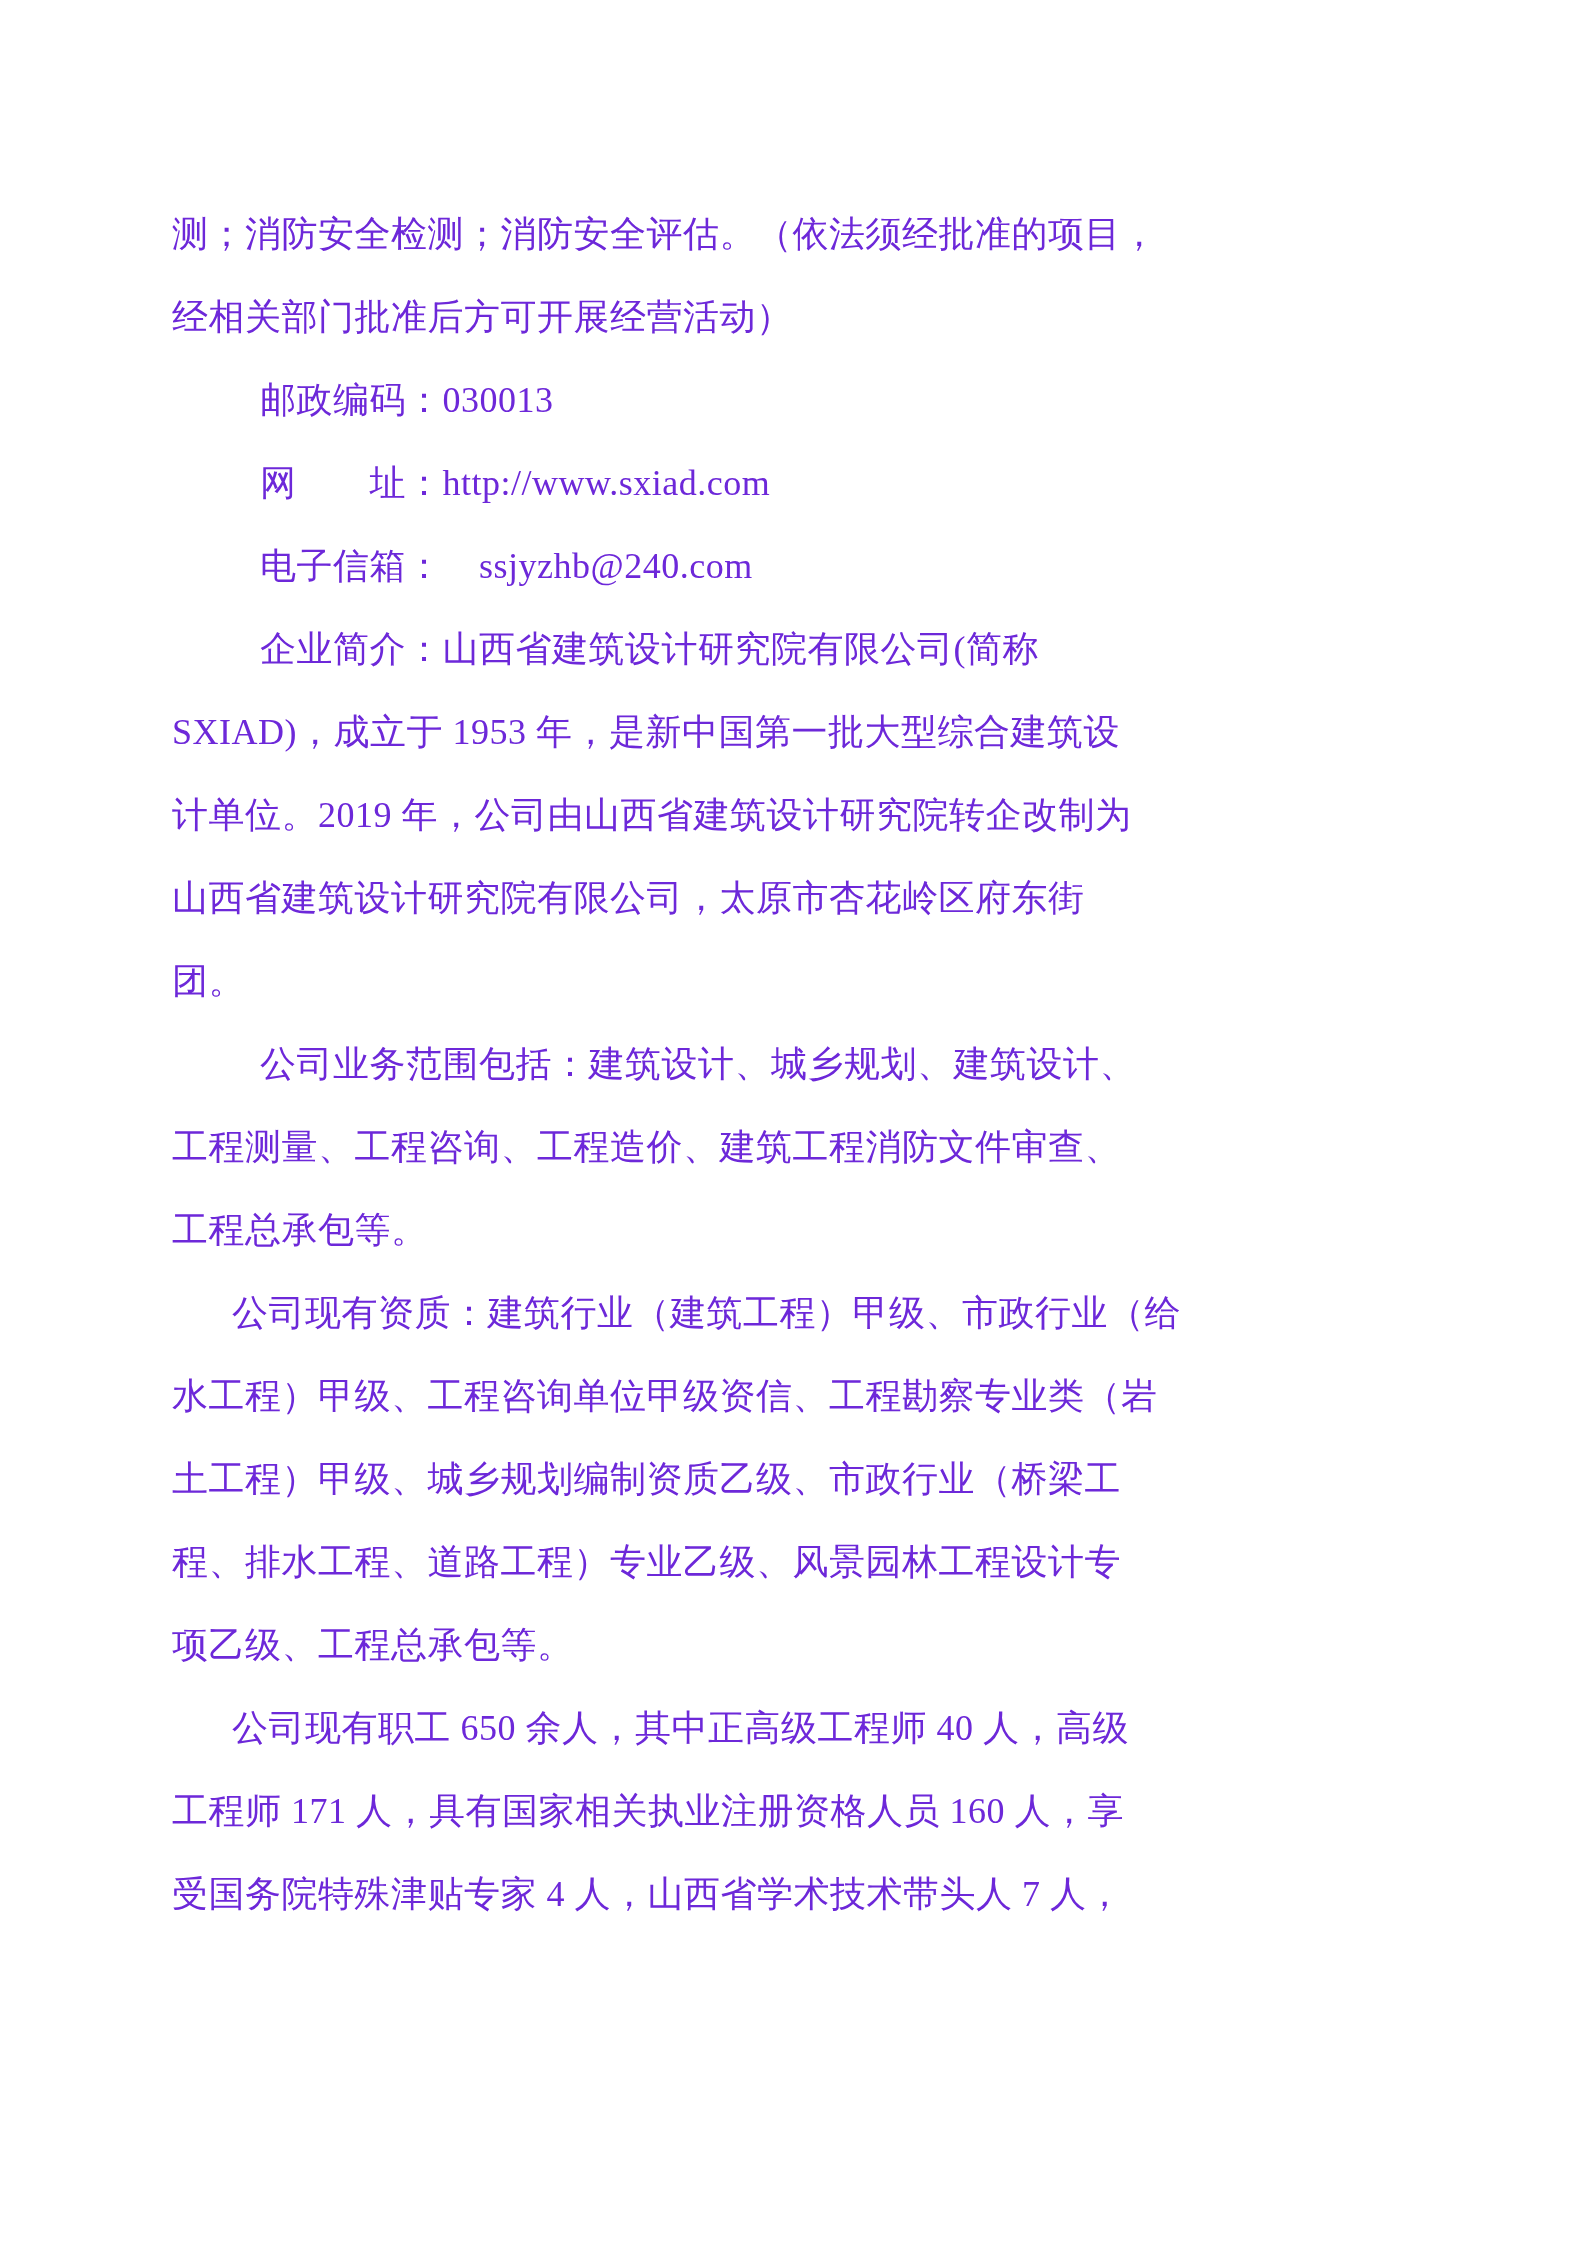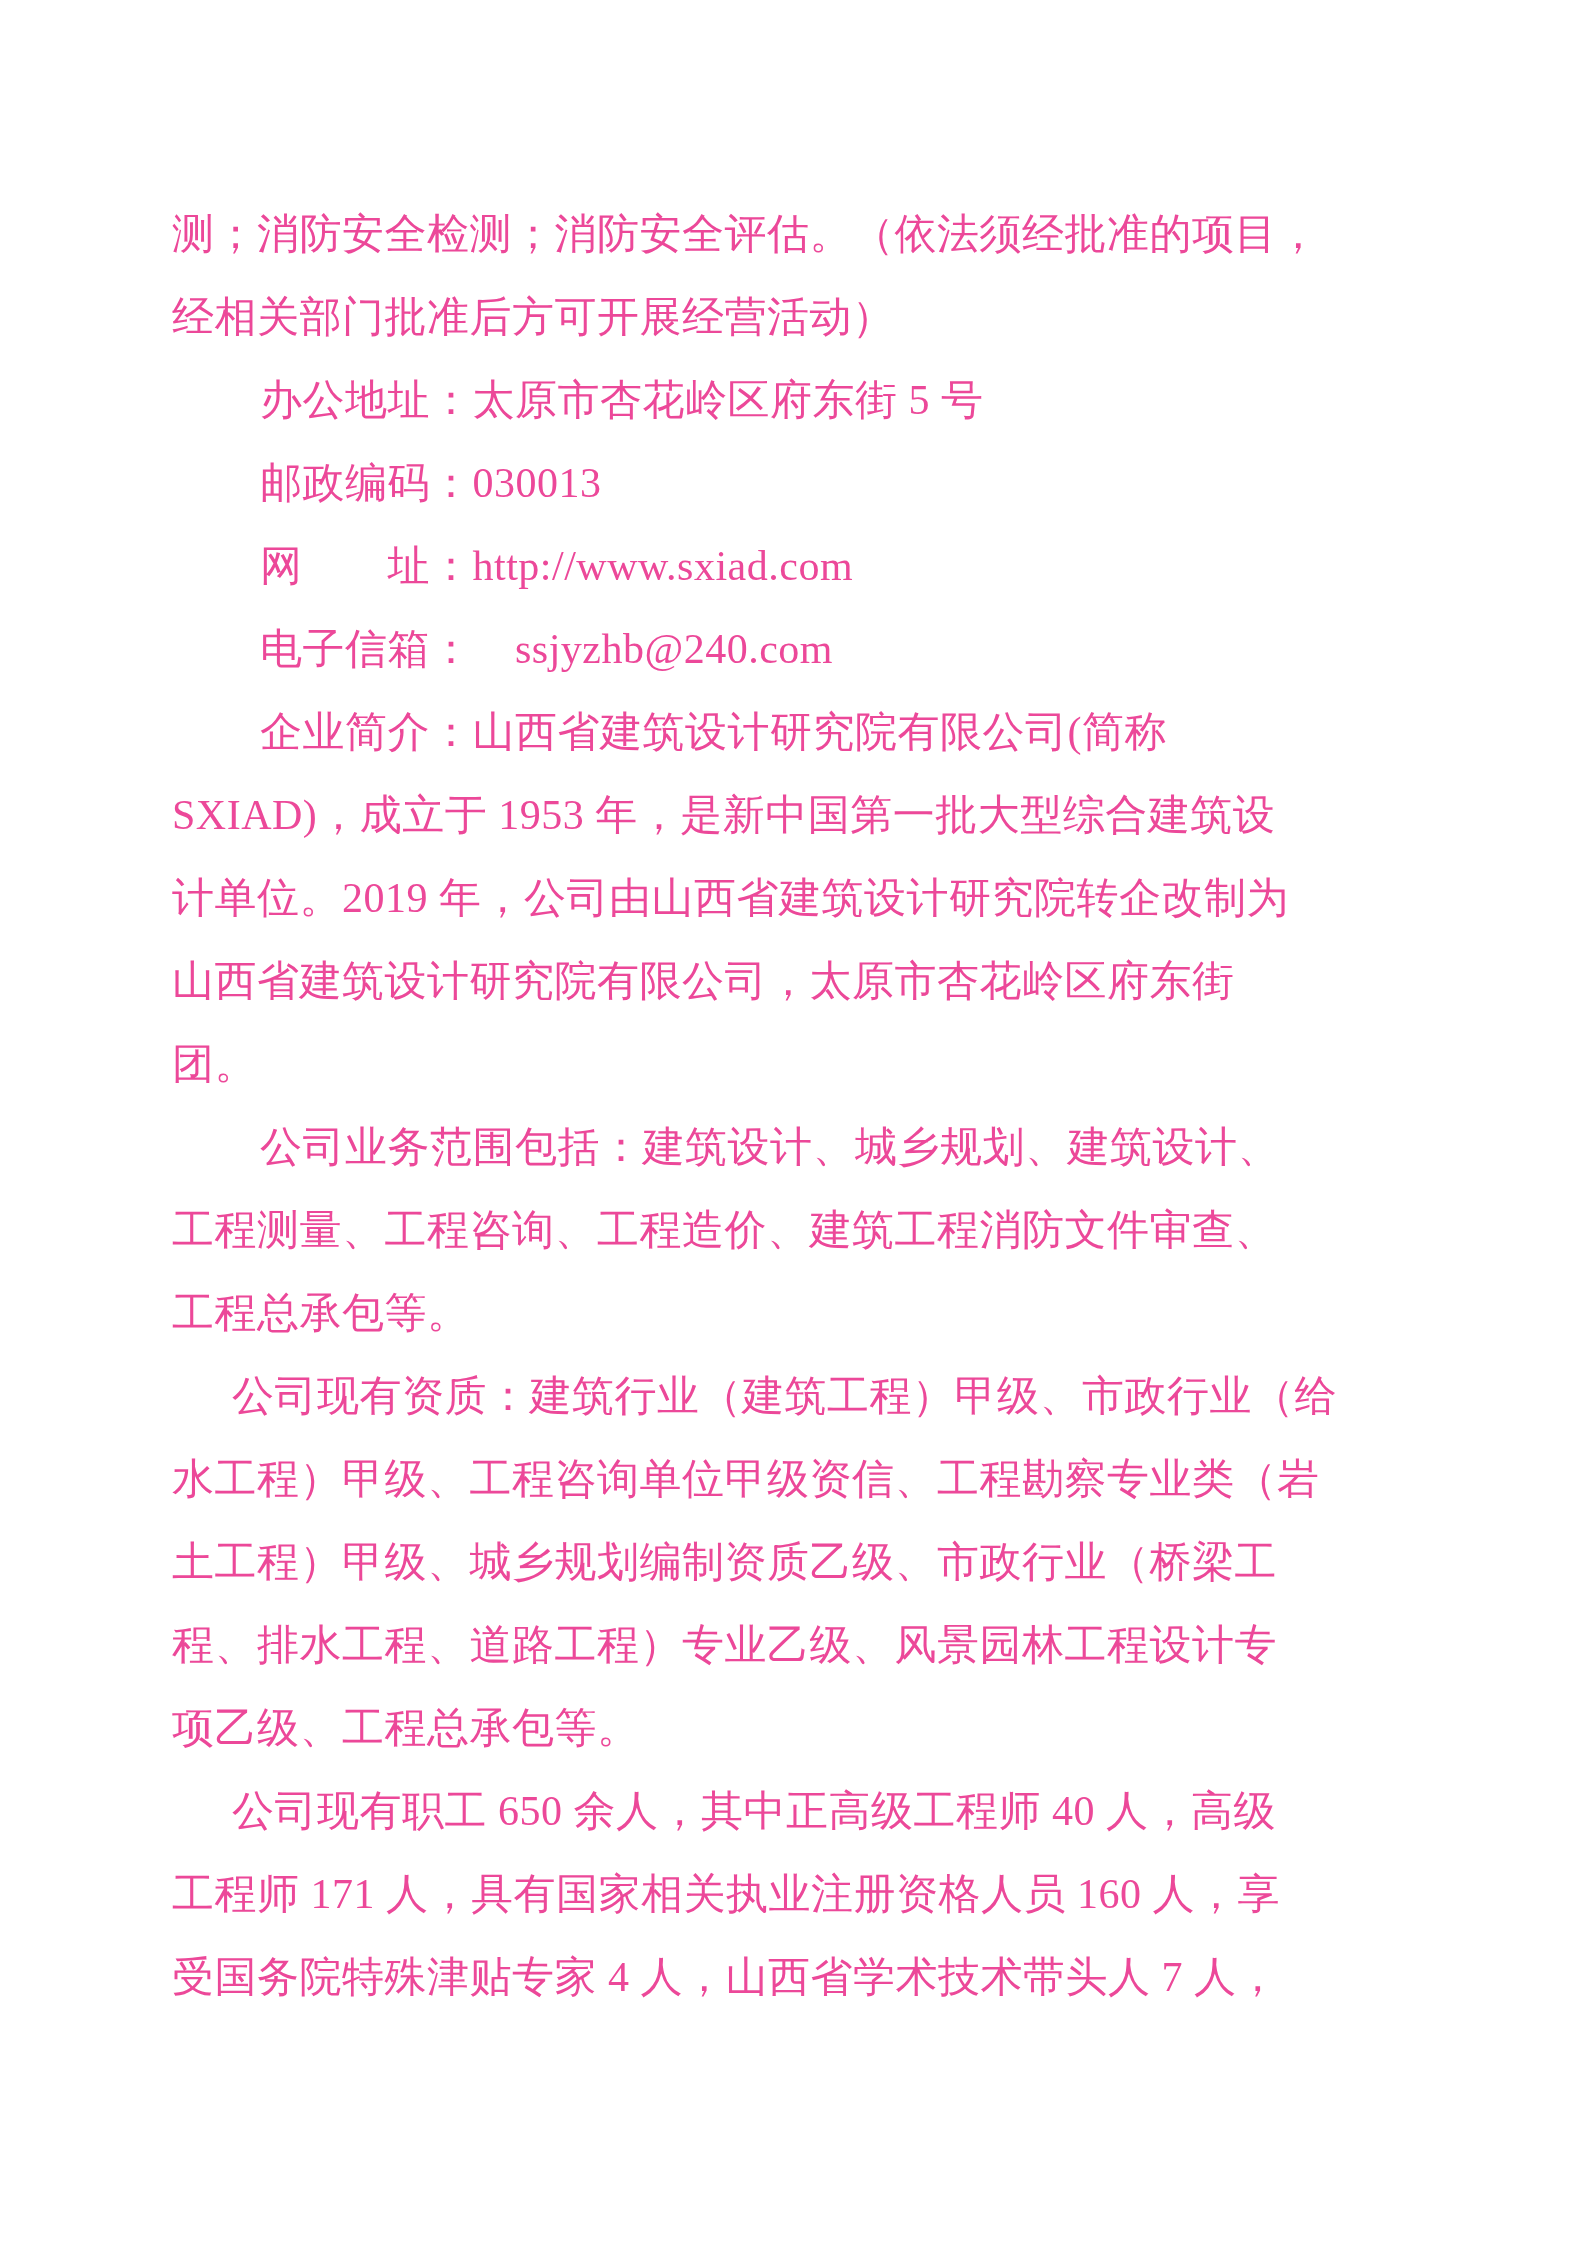--- a/index.html
+++ b/index.html
@@ -8,42 +8,41 @@
     width: 1587px;
     height: 2245px;
     margin: 0 auto;
     background: #ffffff;
     box-sizing: border-box;
     padding: 193px 165px 0 172px;
     overflow: hidden;
   }
   .doc-body {
     font-family: "Liberation Serif", "DejaVu Serif", serif;
-    font-size: 42px;
+    font-size: 36px;
     line-height: 83px;
-    color: #ec4899;
+    color: #6d28d9;
     font-weight: 400;
   }
   .line {
     margin: 0;
     white-space: pre;
     letter-spacing: 0.5px;
   }
   
   .indent-2  { padding-left: 88px; }   
   .indent-13 { padding-left: 60px; }   
 </style>
 </head>
 <body>
 
 <div class="page">
   <div class="doc-body">
     <p class="line">测；消防安全检测；消防安全评估。（依法须经批准的项目，</p>
     <p class="line">经相关部门批准后方可开展经营活动）</p>
-    <p class="line indent-2">办公地址：太原市杏花岭区府东街 5 号</p>
     <p class="line indent-2">邮政编码：030013</p>
     <p class="line indent-2">网　　址：http://www.sxiad.com</p>
     <p class="line indent-2">电子信箱：　ssjyzhb@240.com</p>
     <p class="line indent-2">企业简介：山西省建筑设计研究院有限公司(简称</p>
     <p class="line">SXIAD)，成立于 1953 年，是新中国第一批大型综合建筑设</p>
     <p class="line">计单位。2019 年，公司由山西省建筑设计研究院转企改制为</p>
     <p class="line">山西省建筑设计研究院有限公司，太原市杏花岭区府东街</p>
     <p class="line">团。</p>
     <p class="line indent-2">公司业务范围包括：建筑设计、城乡规划、建筑设计、</p>
     <p class="line">工程测量、工程咨询、工程造价、建筑工程消防文件审查、</p>

